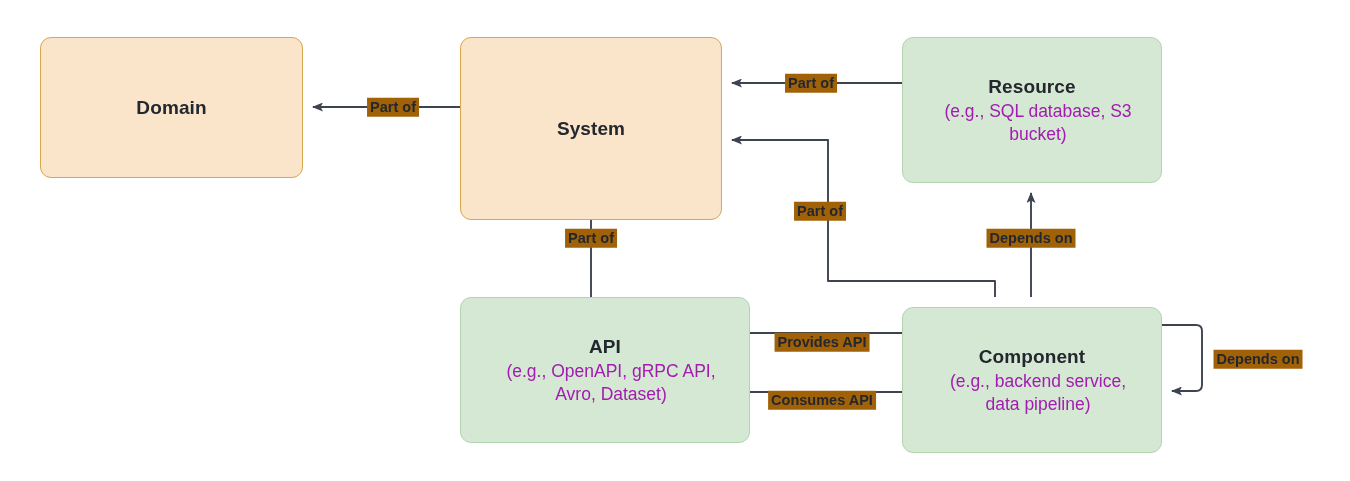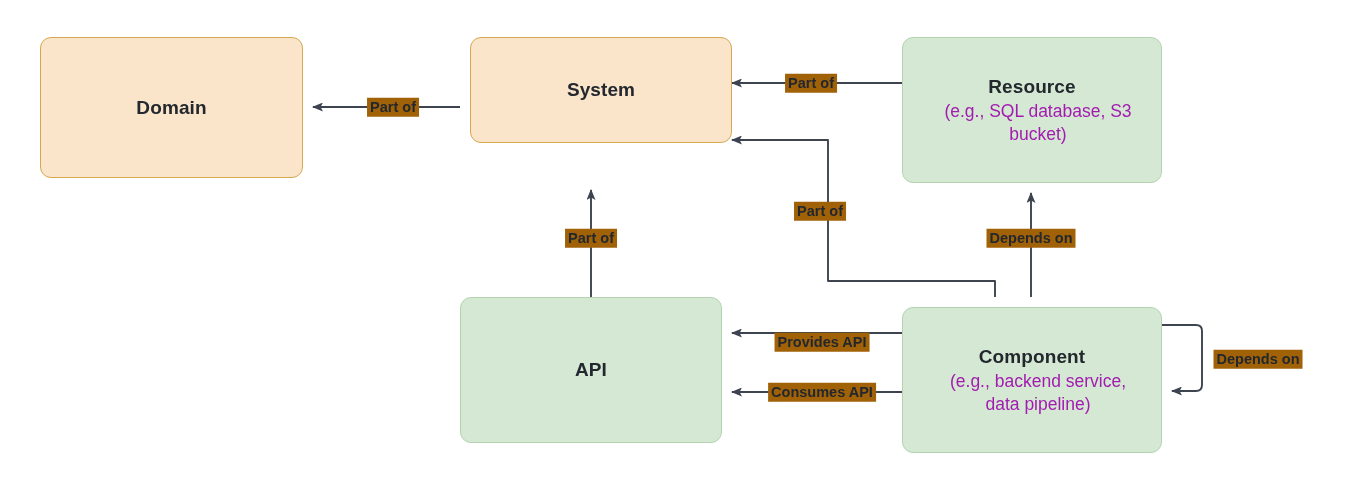--- a/index.html
+++ b/index.html
@@ -107,47 +107,48 @@
       <path d="M 902 392 L 732 392" marker-end="url(#arrowhead)"></path>
 
       <path d="M 1162 325 L 1196 325 Q 1202 325 1202 331 L 1202 385 Q 1202 391 1196 391 L 1172 391" marker-end="url(#arrowhead)"></path>
     </g>
   </svg>
 
   <div class="node node-orange" style="left:40px; top:37px; width:263px; height:141px;align-items:center;">
     <div class="node-title">Domain</div>
   </div>
 
-  <div class="node node-orange" style="left:460px; top:37px; width:262px; height:106px;margin-left:10px;">
+  <div class="node node-orange" style="left:460px; top:37px; width:262px; height:183px;">
     <div class="node-title">System</div>
   </div>
 
   <div class="node node-green" style="left:902px; top:37px; width:260px; height:146px;">
     <div class="node-title">Resource</div>
     <div class="node-subtitle">(e.g., SQL database, S3 bucket)</div>
   </div>
 
-  <div class="node node-green" style="left:460px; top:297px; width:262px; height:146px;">
+  <div class="node node-green" style="left:460px; top:297px; width:290px; height:146px;">
     <div class="node-title">API</div>
+    <div class="node-subtitle">(e.g., OpenAPI, gRPC API, Avro, Dataset)</div>
   </div>
 
   <div class="node node-green" style="left:902px; top:307px; width:260px; height:146px;">
     <div class="node-title">Component</div>
     <div class="node-subtitle">(e.g., backend service, data pipeline)</div>
   </div>
 
   <div class="edge-label centered" style="left:393px; top:107px;">Part of</div>
 
   <div class="edge-label centered" style="left:811px; top:83px;">Part of</div>
 
   <div class="edge-label centered" style="left:820px; top:211px;">Part of</div>
 
   <div class="edge-label centered" style="left:591px; top:238px;">Part of</div>
 
   <div class="edge-label centered" style="left:1031px; top:238px;">Depends on</div>
 
   <div class="edge-label centered" style="left:822px; top:342px;">Provides API</div>
 
-  <div class="edge-label centered" style="left:822px; top:392px;">Consumes API</div>
+  <div class="edge-label centered" style="left:822px; top:400px;">Consumes API</div>
 
   <div class="edge-label centered" style="left:1258px; top:359px;">Depends on</div>
 
 </div>
 
 </body></html>

